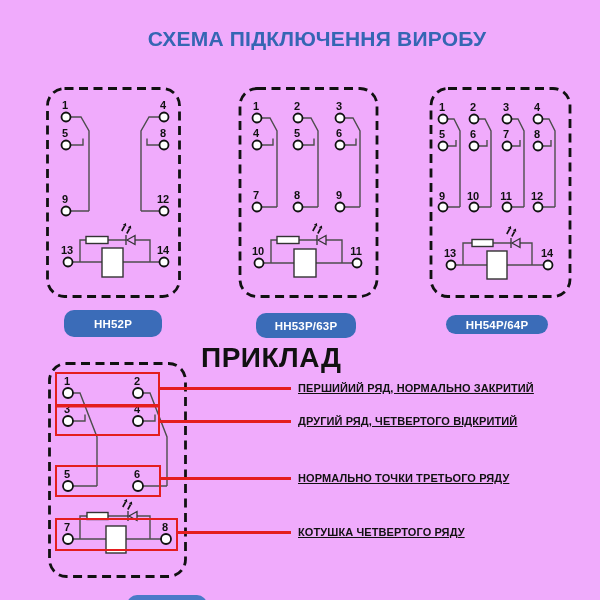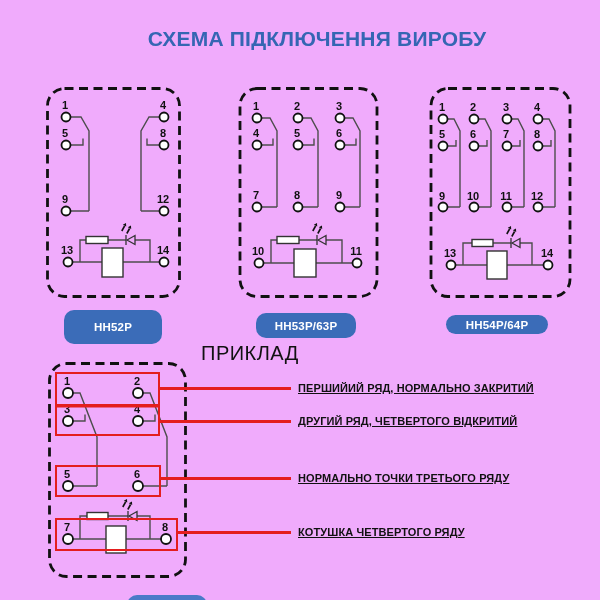--- a/index.html
+++ b/index.html
@@ -1,20 +1,20 @@
 <!DOCTYPE html>
 <html><head>
 <meta charset="utf-8">
 <style>
   html,body{margin:0;padding:0;background:#fff;}
   .stage{position:relative;width:600px;height:600px;background:#f0abfc;overflow:hidden;
          font-family:"Liberation Sans",sans-serif;}
   .page-title{position:absolute;left:34px;top:27px;width:566px;text-align:center;
     font-size:21px;font-weight:700;color:#3566b3;letter-spacing:.2px;}
-  .example-title{position:absolute;left:201px;top:342px;font-size:20px;font-weight:400;
+  .example-title{position:absolute;left:201px;top:342px;font-size:28px;font-weight:700;
     color:#111;letter-spacing:.5px;}
   .diagram-svg{position:absolute;}
   .dash{fill:none;stroke:#111;stroke-width:2.8;stroke-dasharray:9 5.5;}
   .wire{fill:none;stroke:#4d4d4d;stroke-width:1.4;}
   .term{fill:#fff;stroke:#111;stroke-width:1.8;}
   .num{font-family:"Liberation Sans",sans-serif;font-size:11px;font-weight:700;fill:#111;}
   .comp{fill:#fff;stroke:#333;stroke-width:1.4;}
   .diode{fill:none;stroke:#333;stroke-width:1.3;}
   .ledarr line{stroke:#111;stroke-width:1.6;}
   .ledarr polygon{fill:#111;stroke:none;}
@@ -70,21 +70,21 @@
       <text class="num" x="23" y="26" text-anchor="middle">1</text>
       <text class="num" x="121" y="26" text-anchor="middle">4</text>
       <text class="num" x="23" y="54" text-anchor="middle">5</text>
       <text class="num" x="121" y="54" text-anchor="middle">8</text>
       <text class="num" x="23" y="120" text-anchor="middle">9</text>
       <text class="num" x="121" y="120" text-anchor="middle">12</text>
       <text class="num" x="25" y="171" text-anchor="middle">13</text>
       <text class="num" x="121" y="171" text-anchor="middle">14</text>
     </g>
   </svg>
-  <div class="pill" style="left:64px;top:310px;width:98px;height:34px">HH52P</div>
+  <div class="pill" style="left:64px;top:310px;width:98px;height:27px">HH52P</div>
 
   <svg class="diagram-svg" style="left:233px;top:83px" width="150" height="222" viewBox="0 0 150 222">
     <rect class="dash" x="7" y="5.5" width="137" height="208" rx="17"></rect>
     <g>
       <path class="wire" d="M28.5,35 H37 L44,48 V124 M28.5,124 H44"></path>
       <path class="wire" d="M28.5,62 H40 V55.5"></path>
       <path class="wire" d="M69.5,35 H78 L85,48 V124 M69.5,124 H85"></path>
       <path class="wire" d="M69.5,62 H81 V55.5"></path>
       <path class="wire" d="M111.5,35 H120 L127,48 V124 M111.5,124 H127"></path>
       <path class="wire" d="M111.5,62 H123 V55.5"></path>

